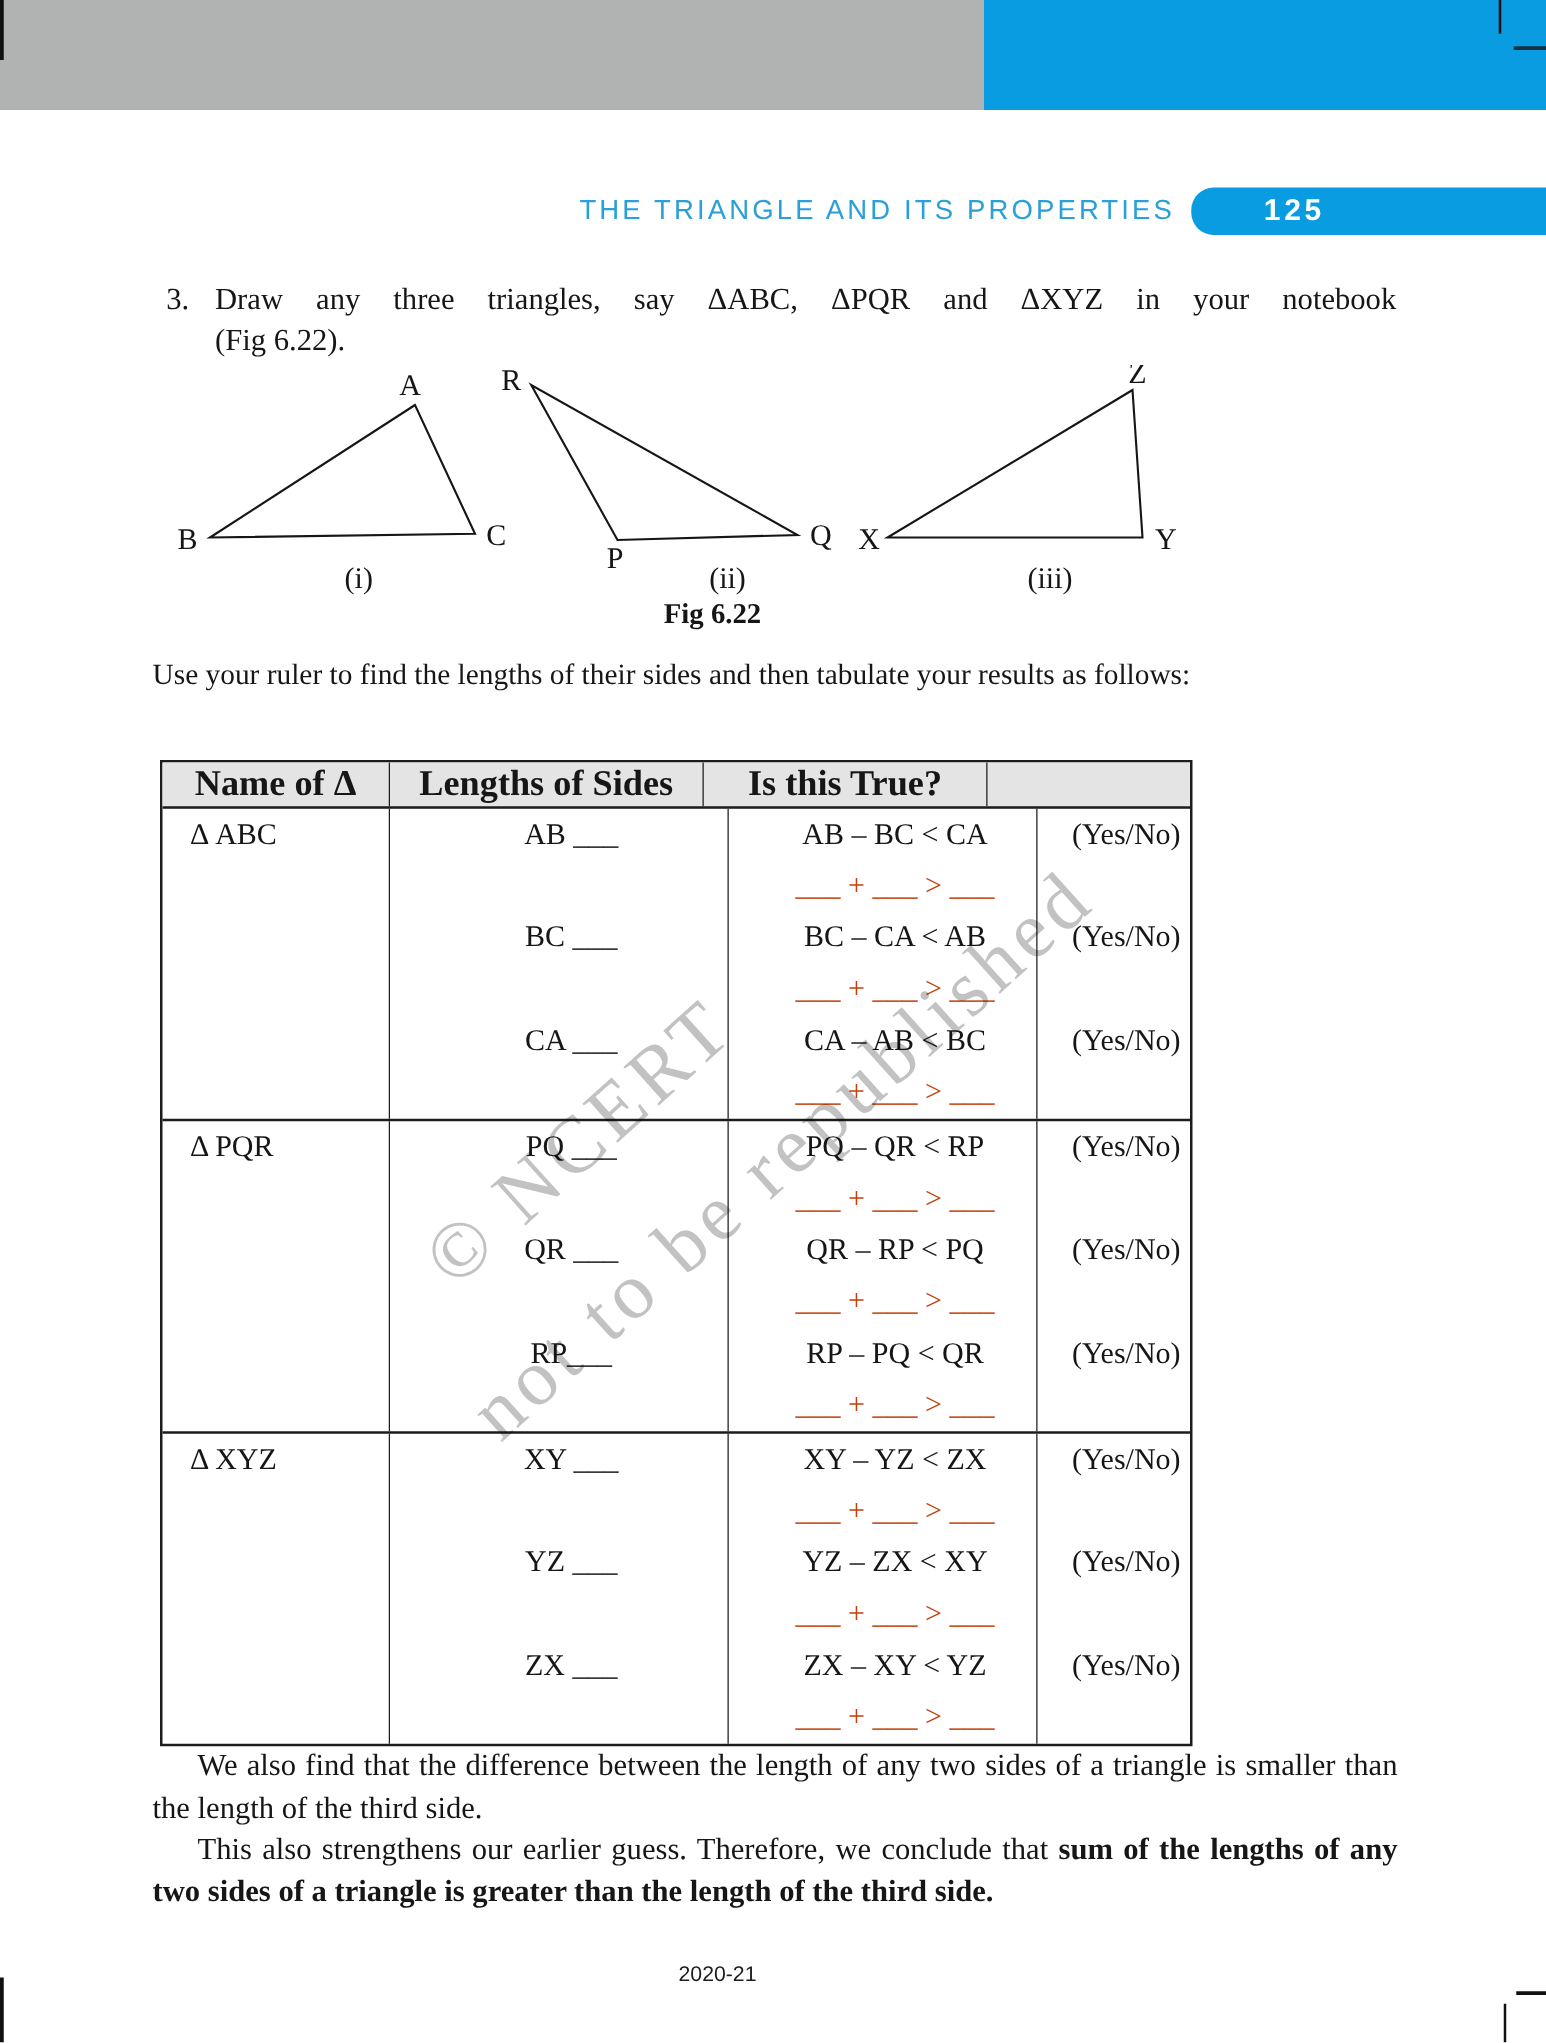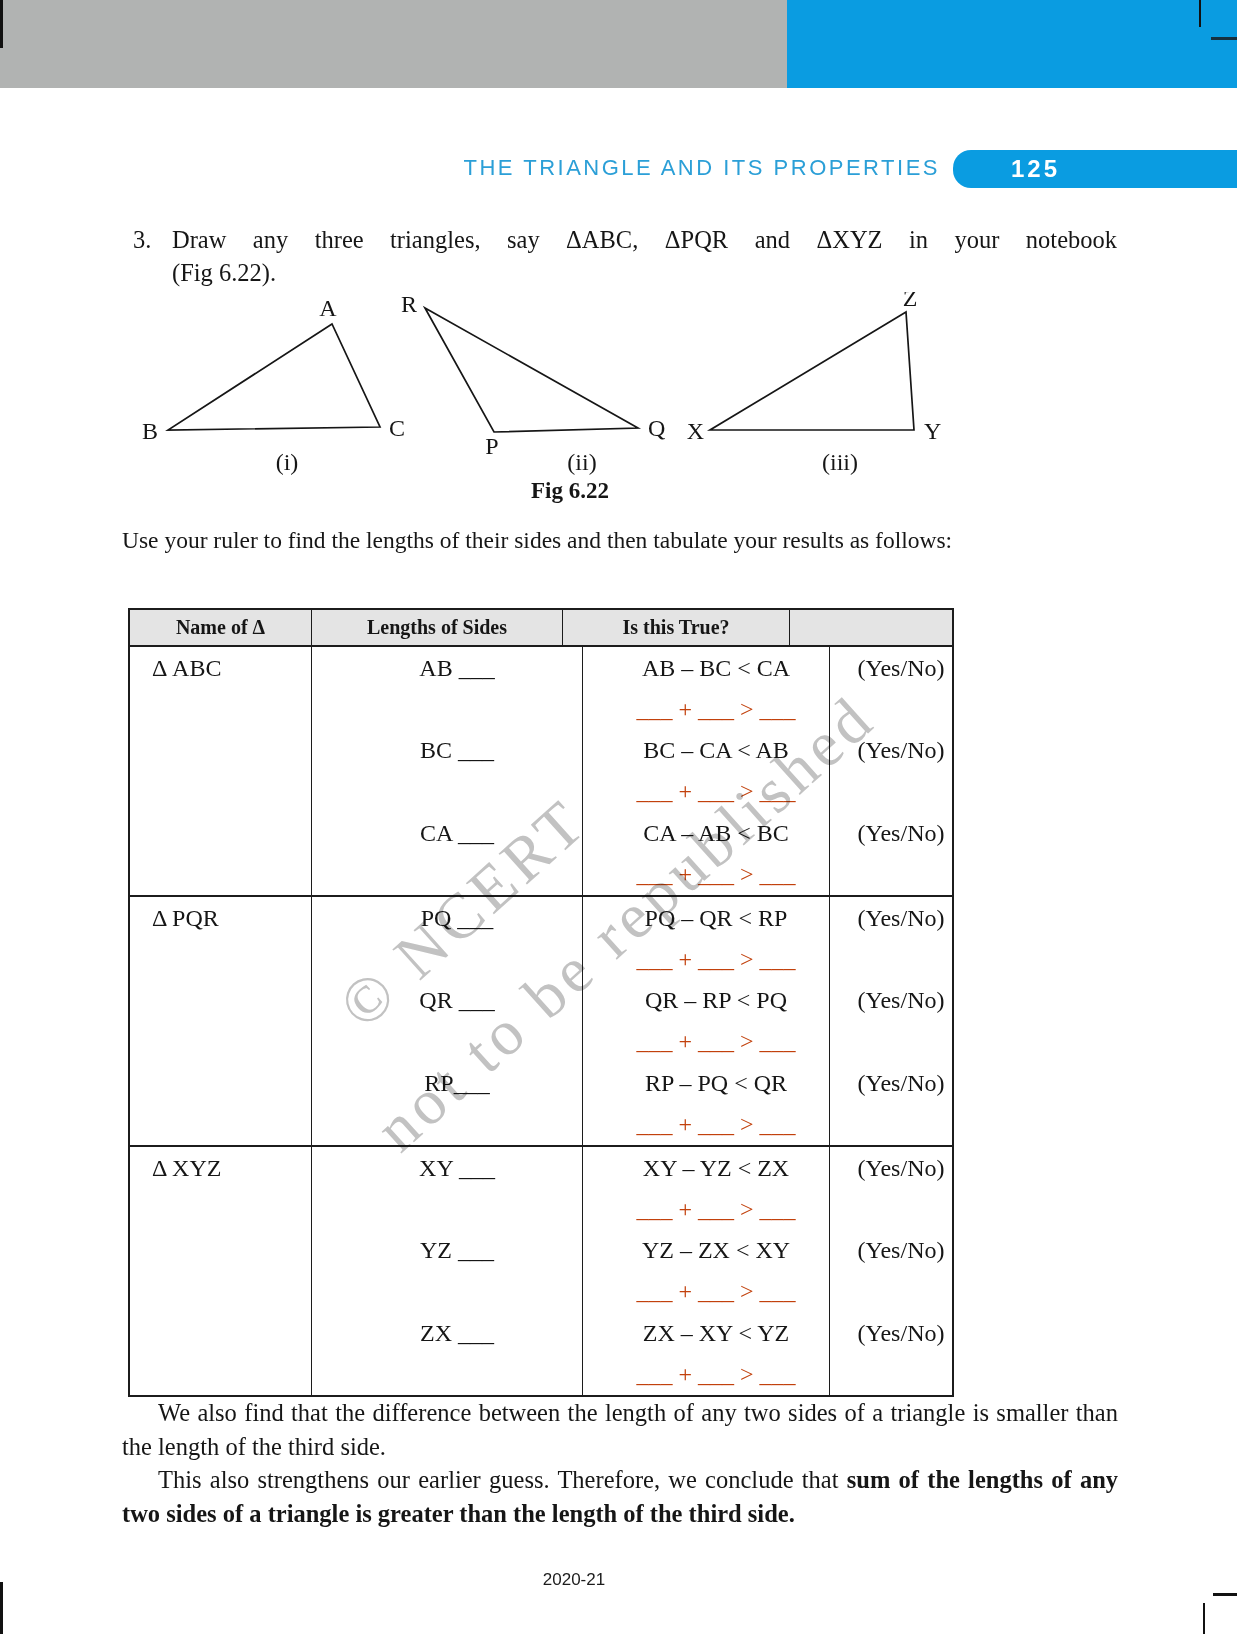--- a/index.html
+++ b/index.html
@@ -37,21 +37,21 @@
   .fig-caption{position:absolute;left:128px;top:478px;width:884px;text-align:center;
     font-weight:bold;font-size:23px;}
 
   .instruction{position:absolute;left:122px;top:527px;width:1000px;font-size:23.5px;}
 
   
   .tbl{position:absolute;left:128px;top:608px;width:822px;border:2.5px solid #1c1c1c;
     box-sizing:content-box;z-index:1;}
   .tbl-row{display:grid;grid-template-columns:182px 251px 227px 1fr;}
   .tbl-head{height:35px;background:#e4e4e4;border-bottom:2.5px solid #1c1c1c;}
-  .th{display:flex;align-items:center;justify-content:center;font-weight:bold;font-size:20px;
+  .th{display:flex;align-items:center;justify-content:center;font-weight:bold;font-size:29px;
     border-right:1.5px solid #1c1c1c;}
   .th:last-child{border-right:none;}
   .block{height:248px;border-bottom:2.5px solid #1c1c1c;gap:20px;}
   .block:last-child{border-bottom:none;}
   .cell{position:relative;border-right:1.5px solid #1c1c1c;font-size:24px;}
   .cell:last-child{border-right:none;}
   .ln{position:absolute;left:0;width:100%;text-align:center;white-space:nowrap;}
   .ln-name{text-align:left;padding-left:22px;box-sizing:border-box;}
   .r1{top:8px;} .r2{top:49px;} .r3{top:90px;} .r4{top:131px;} .r5{top:173px;} .r6{top:214px;}
   .sum{color:#c2410c;}

